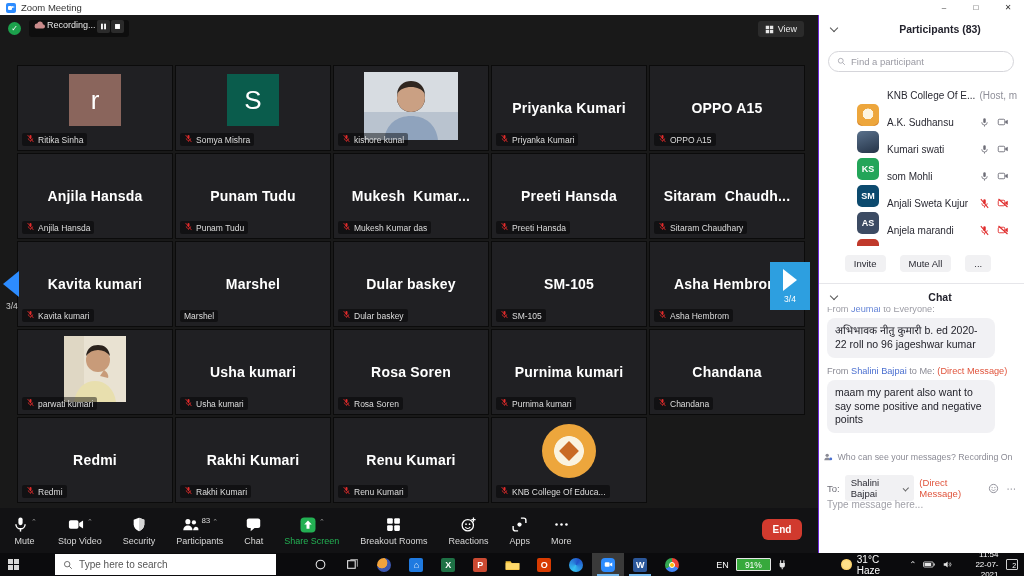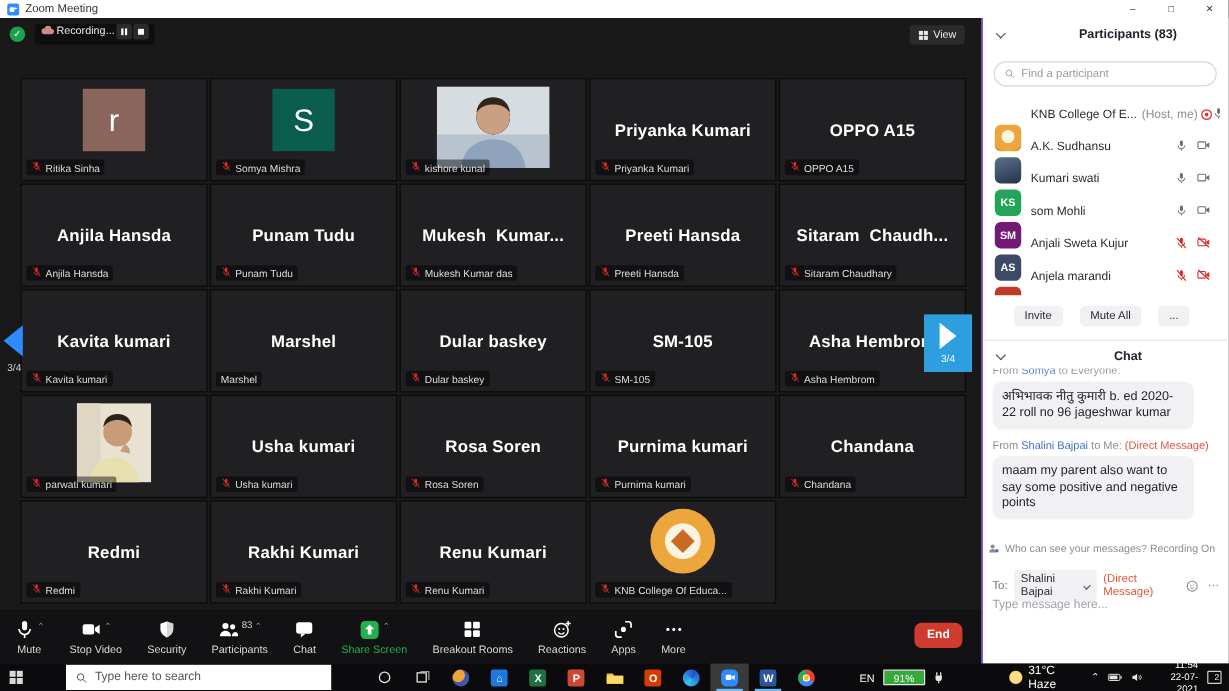--- a/index.html
+++ b/index.html
@@ -66,21 +66,21 @@
              color:#fff; font-size:10px; font-weight:700; display:flex; align-items:center; justify-content:center; }
 
   
   .panel { position:absolute; left:818px; top:15px; width:243px; height:538px; background:#fff; border-left:1px solid #6d28d9; }
   .chev { display:inline-block; width:6px; height:6px; border-right:1.4px solid #555; border-bottom:1.4px solid #555;
           transform:rotate(45deg); }
   .pp-header { position:absolute; left:0; top:8px; width:100%; text-align:center; font-size:10.5px; font-weight:700; color:#23232d; }
   .pp-chev { position:absolute; left:12px; top:10px; }
   .pp-search { position:absolute; left:9px; top:36px; width:186px; height:21px; border:1px solid #d5d5da; border-radius:11px;
                display:flex; align-items:center; gap:5px; padding:0 8px; color:#9a9aa3; font-size:9.5px; background:#fff; }
-  .pp-list { position:absolute; left:0; top:67px; width:198px; height:164px; overflow:hidden; }
+  .pp-list { position:absolute; left:0; top:67px; width:198px; height:164px; overflow:hidden;padding-left:28px; }
   .p-row { height:27px; display:flex; align-items:center; padding:0 8px 0 10px; }
   .p-avatar { width:22px; height:22px; border-radius:5px; display:flex; align-items:center; justify-content:center;
               color:#fff; font-size:9px; font-weight:700; flex:0 0 22px;margin-top:39px; }
   .p-name { margin-left:8px; font-size:10px; color:#2a2a33; white-space:nowrap; }
   .p-suffix { margin-left:4px; font-size:10px; color:#8f8f99; white-space:nowrap; }
   .p-rec { width:9px; height:9px; border:1.3px solid #e02b2b; border-radius:50%; margin-left:3px; position:relative; flex:0 0 9px;}
   .p-rec::after { content:""; position:absolute; left:1.7px; top:1.7px; width:3px; height:3px; border-radius:50%; background:#e02b2b; }
   .p-icons { margin-left:auto; display:flex; align-items:center; gap:7px; }
   .pp-buttons { position:absolute; left:0; top:240px; width:198px; display:flex; justify-content:center; gap:14px; align-items:center; }
   .pp-btn { background:#f1f1f3; border-radius:4px; font-size:9.5px; color:#2a2a33; padding:3px 9px; }
@@ -637,21 +637,21 @@
   <path d="M6 11.5a6 6 0 0 0 12 0" fill="none" stroke="#6e6e78" stroke-width="1.8"></path>
   <line x1="12" y1="17.5" x2="12" y2="21" stroke="#6e6e78" stroke-width="1.8"></line>
   </svg></span>
             <span><svg width="12" height="12" viewBox="0 0 24 24">
   <rect x="2.5" y="6.5" width="13" height="11" rx="2" fill="none" stroke="#6e6e78" stroke-width="1.8"></rect>
   <path d="M16.5 10.5l5-3v9l-5-3z" fill="#6e6e78"></path>
   </svg></span>
           </span>
         </div>
         <div class="p-row">
-          <span class="p-avatar" style="background:#701a75">SM</span>
+          <span class="p-avatar" style="background:#0c4a6e">SM</span>
           <span class="p-name">som Mohli</span>
           <span class="p-icons">
             <span><svg width="11" height="11" viewBox="0 0 24 24">
   <rect x="9.3" y="2.5" width="5.4" height="10.5" rx="2.7" fill="#6e6e78"></rect>
   <path d="M6 11.5a6 6 0 0 0 12 0" fill="none" stroke="#6e6e78" stroke-width="1.8"></path>
   <line x1="12" y1="17.5" x2="12" y2="21" stroke="#6e6e78" stroke-width="1.8"></line>
   </svg></span>
             <span><svg width="12" height="12" viewBox="0 0 24 24">
   <rect x="2.5" y="6.5" width="13" height="11" rx="2" fill="none" stroke="#6e6e78" stroke-width="1.8"></rect>
   <path d="M16.5 10.5l5-3v9l-5-3z" fill="#6e6e78"></path>
@@ -703,21 +703,21 @@
       </div>
     <div class="scroll-thumb" style="right:2px; top:72px; height:88px;"></div>
     <div class="panel-divider"></div>
 
     <span class="chev chat-chev"></span>
     <div class="chat-header">Chat</div>
 
     <div class="chat-area">
       <div class="chat-meta clipped">
         <span>From</span>
-        <span class="sender">Somya</span>
+        <span class="sender">Jeumai</span>
         <span>to Everyone:</span>
       </div>
       <div class="bubble">अभिभावक नीतु कुमारी b. ed 2020-22 roll no 96  jageshwar kumar</div>
       <div class="chat-meta">
         <span>From</span>
         <span class="sender">Shalini Bajpai</span>
         <span>to Me:</span>
         <span class="dm">(Direct Message)</span>
       </div>
       <div class="bubble">maam my parent also want to say some positive and negative points</div>

